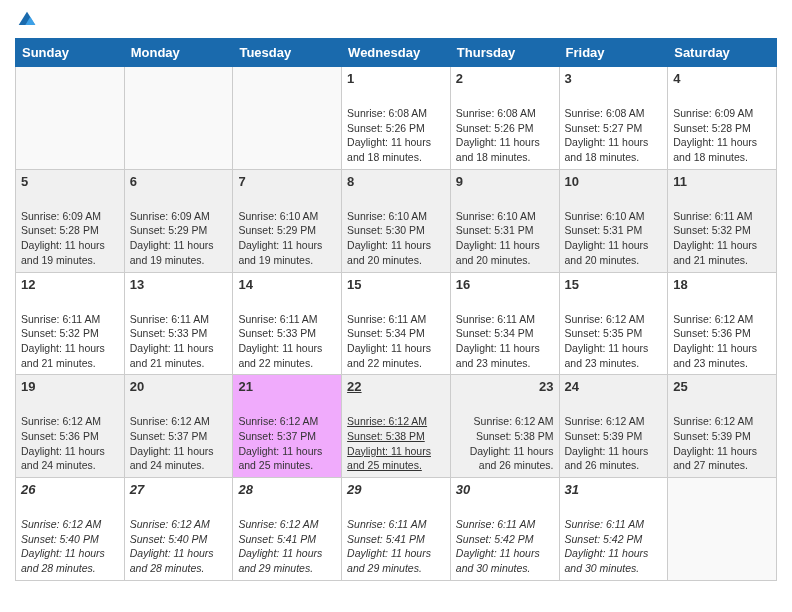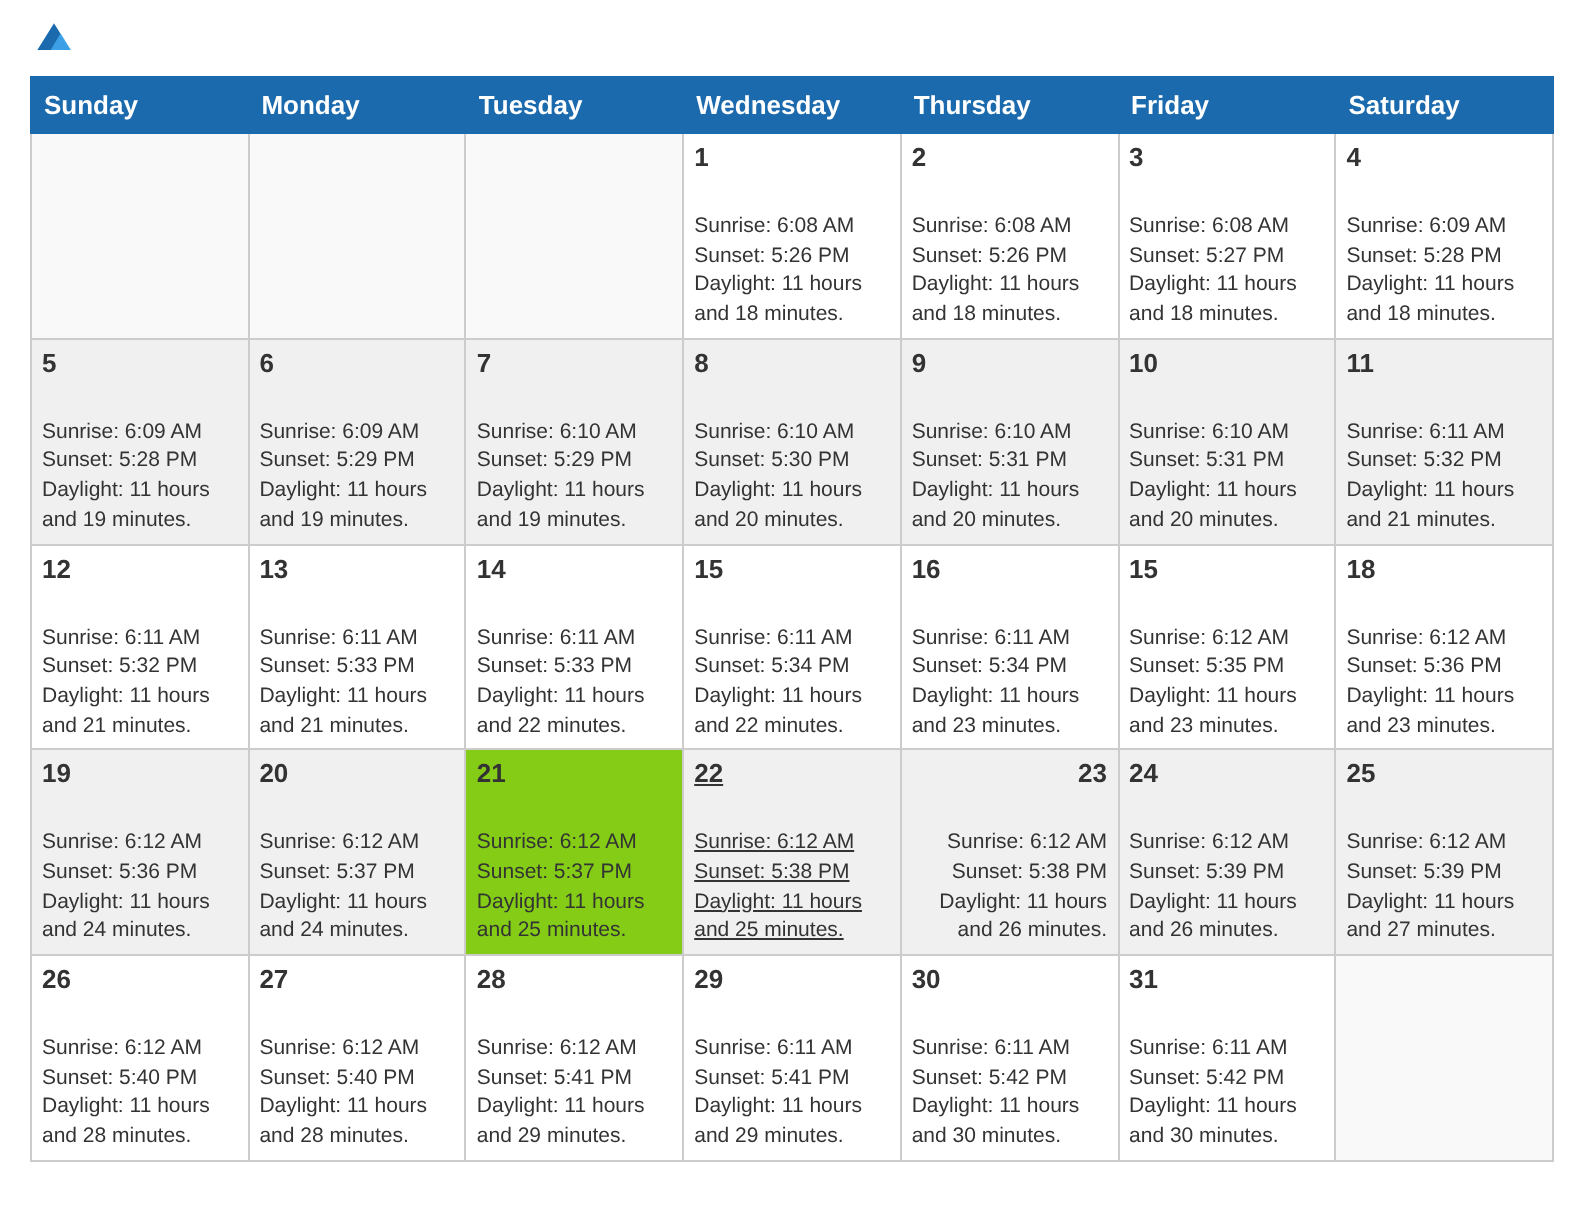--- a/index.html
+++ b/index.html
@@ -253,21 +253,21 @@
           <div class="day-info" style="white-space: pre-line;">Sunrise: 6:12 AM
 Sunset: 5:36 PM
 Daylight: 11 hours and 24 minutes.</div>
         </td>
         <td style="background: rgb(240, 240, 240);">
           <span class="day-num">20</span>
           <div class="day-info" style="white-space: pre-line;">Sunrise: 6:12 AM
 Sunset: 5:37 PM
 Daylight: 11 hours and 24 minutes.</div>
         </td>
-        <td style="background: #84cc16;">
+        <td style="background: #f0abfc;">
           <span class="day-num">21</span>
           <div class="day-info" style="white-space: pre-line;">Sunrise: 6:12 AM
 Sunset: 5:37 PM
 Daylight: 11 hours and 25 minutes.</div>
         </td>
         <td style="background: rgb(240, 240, 240); text-decoration: underline;">
           <span class="day-num">22</span>
           <div class="day-info" style="white-space: pre-line;">Sunrise: 6:12 AM
 Sunset: 5:38 PM
 Daylight: 11 hours and 25 minutes.</div>
@@ -284,21 +284,21 @@
 Sunset: 5:39 PM
 Daylight: 11 hours and 26 minutes.</div>
         </td>
         <td style="background: rgb(240, 240, 240);">
           <span class="day-num">25</span>
           <div class="day-info" style="white-space: pre-line;">Sunrise: 6:12 AM
 Sunset: 5:39 PM
 Daylight: 11 hours and 27 minutes.</div>
         </td>
       </tr>
-      <tr style="background: #84cc16;">
+      <tr style="background: #84cc16; font-style: italic;">
         <td>
           <span class="day-num">26</span>
           <div class="day-info" style="white-space: pre-line;">Sunrise: 6:12 AM
 Sunset: 5:40 PM
 Daylight: 11 hours and 28 minutes.</div>
         </td>
         <td>
           <span class="day-num">27</span>
           <div class="day-info" style="white-space: pre-line;">Sunrise: 6:12 AM
 Sunset: 5:40 PM

